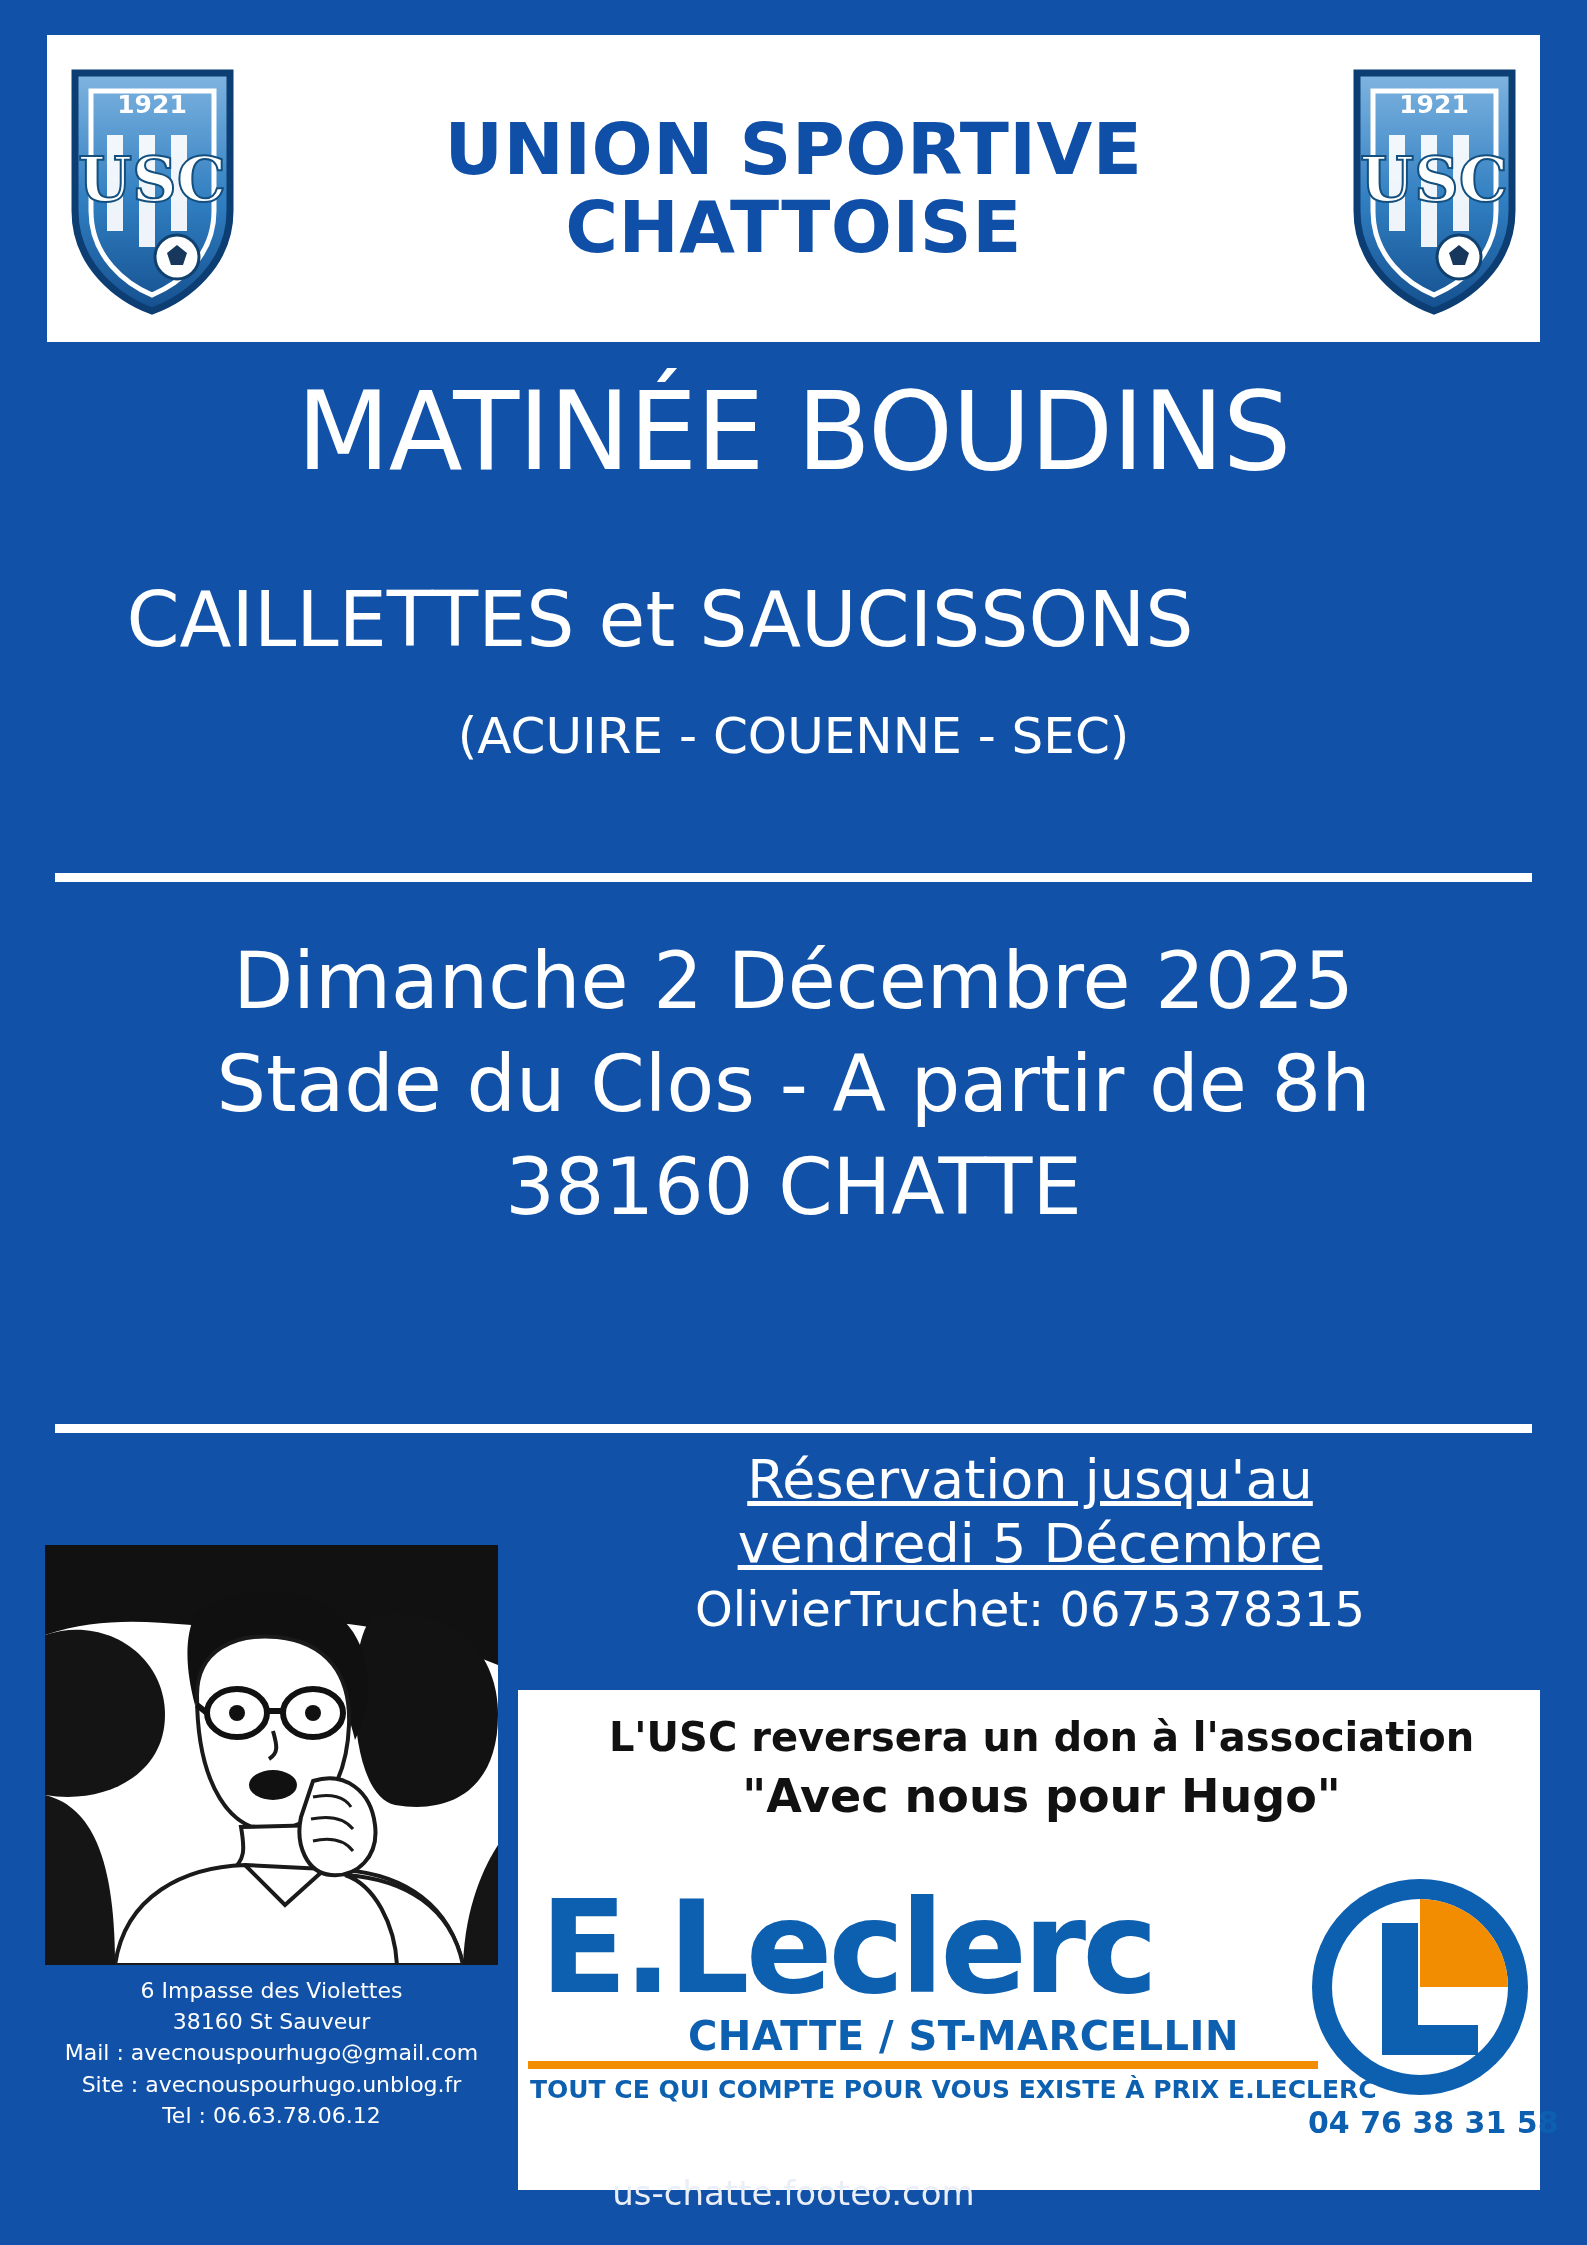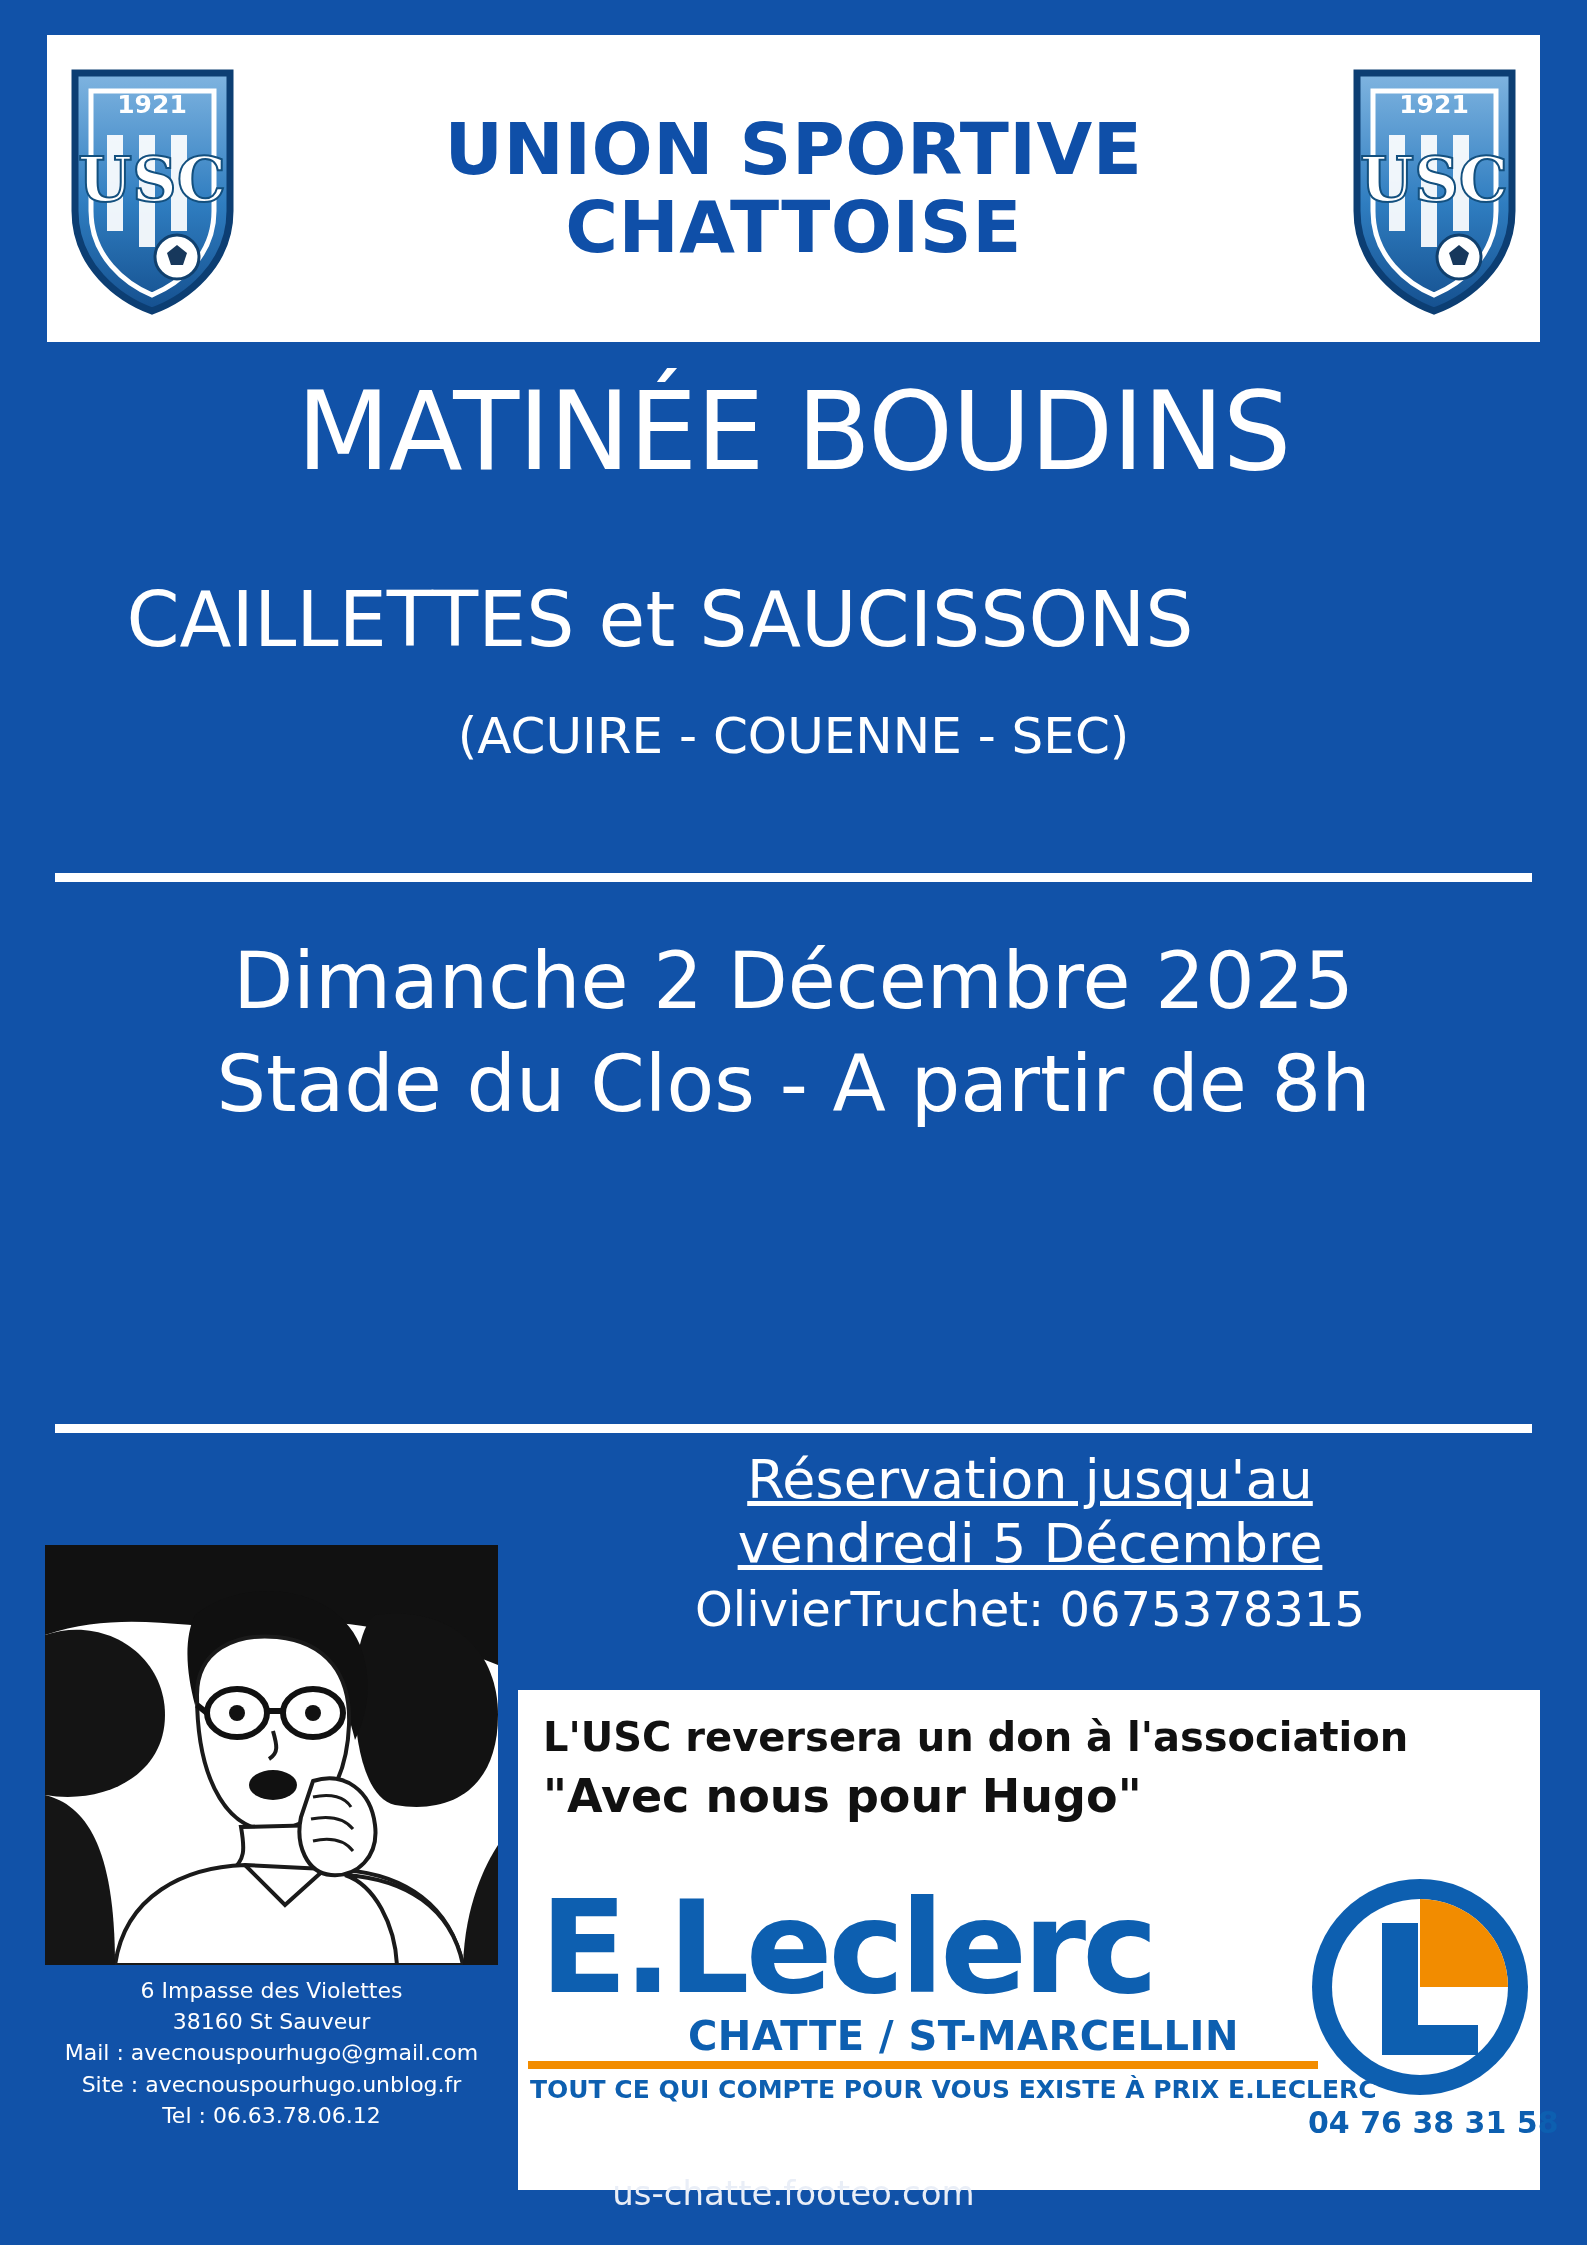--- a/index.html
+++ b/index.html
@@ -160,20 +160,21 @@
   .white-panel {
     position: absolute;
     left: 518px;
     top: 1690px;
     width: 1022px;
     height: 500px;
     background: #ffffff;
     box-sizing: border-box;
   }
   .don-text {
+    text-align: center;
     color: #111111;
     font-weight: bold;
     font-size: 40px;
     line-height: 1.28;
     padding-top: 22px;
     font-family: "DejaVu Sans", sans-serif;
     padding-left: 25px;
   }
   .don-text .quote {
     font-size: 46px;
@@ -303,20 +304,21 @@
 
 <div class="title-main">MATINÉE BOUDINS</div>
 <div class="title-sub">CAILLETTES et SAUCISSONS</div>
 <div class="title-sub2">(ACUIRE - COUENNE - SEC)</div>
 
 <div class="rule rule-1"></div>
 
 <div class="event-info">
   <div>Dimanche 2 Décembre 2025</div>
   <div>Stade du Clos - A partir de 8h</div>
+  <div>38160 CHATTE</div>
 </div>
 
 <div class="rule rule-2"></div>
 
 <div class="reservation">
   <span class="line-u"> Réservation jusqu'au </span>
   <span class="line-u"> vendredi 5 Décembre </span>
   <span class="contact">OlivierTruchet: 0675378315</span>
 </div>
 

